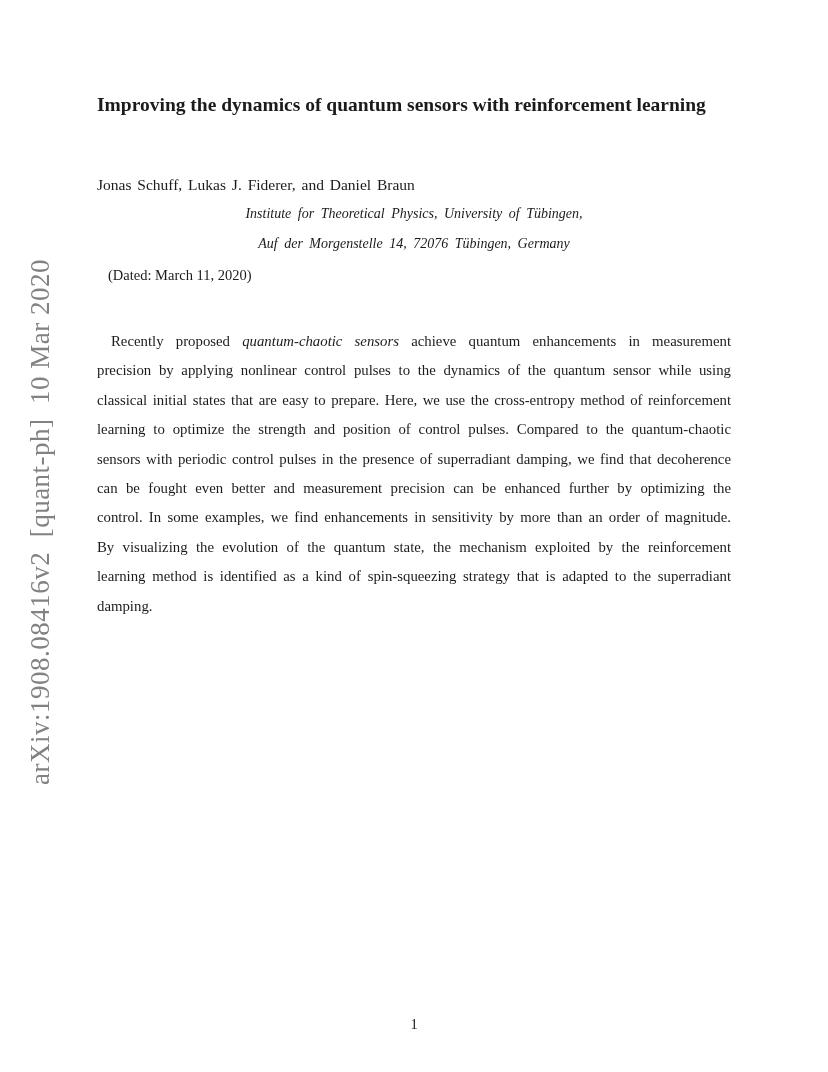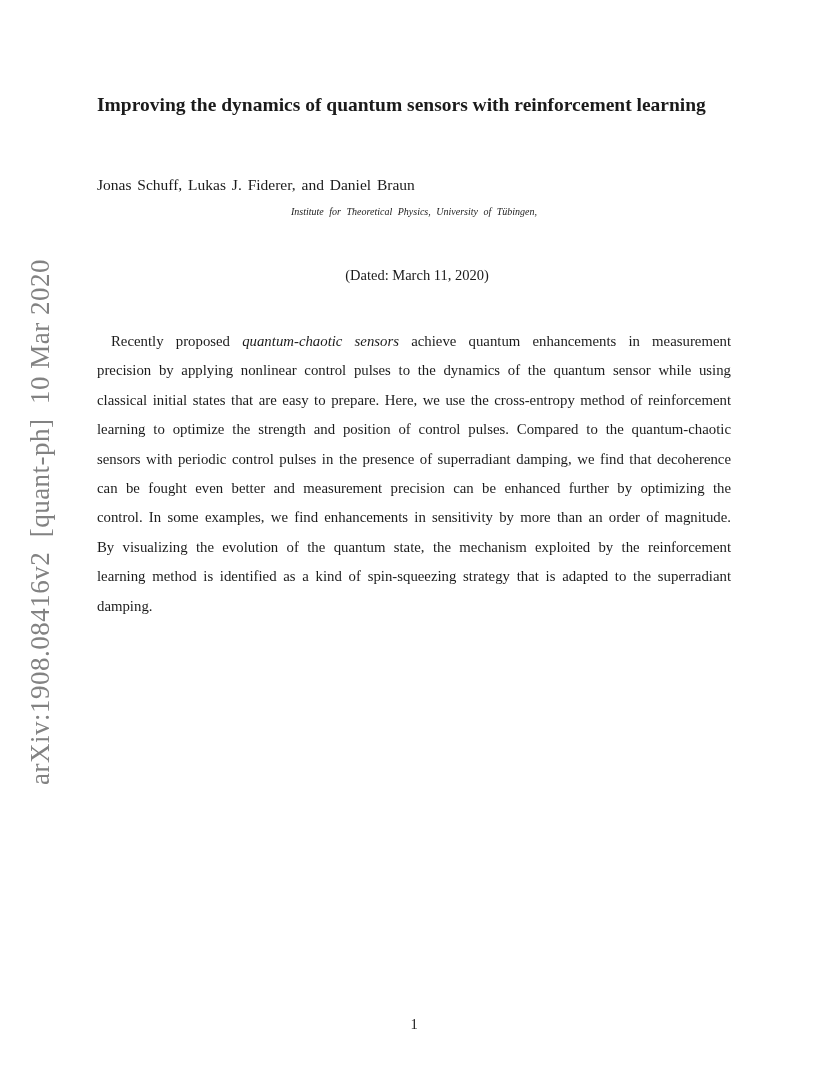--- a/index.html
+++ b/index.html
@@ -47,31 +47,30 @@
     text-align: left;
     font-size: 15.5px;
     word-spacing: 2px;
   }
   .affiliation {
     position: absolute;
     left: 97px;
     width: 634px;
     text-align: center;
     font-style: italic;
-    font-size: 10px;
+    font-size: 14px;
     word-spacing: 3px;
   }
   .affil-1 { top: 206px; }
   .affil-2 { top: 236px; }
   .dated {
     position: absolute;
     top: 267px;
-    left: 100px;
+    left: 108px;
     width: 634px;
-    text-align: center;
     font-size: 14.5px;
   }
   .abstract-heading {
     position: absolute;
     top: 297px;
     left: 97px;
     width: 634px;
     text-align: center;
     font-size: 17px;
   }
@@ -103,20 +102,21 @@
 <div class="page">
 
   <div class="arxiv-watermark">arXiv:1908.08416v2  [quant-ph]  10 Mar 2020</div>
 
   <h1 class="title">Improving the dynamics of quantum sensors with reinforcement learning</h1>
 
   <div class="authors">Jonas Schuff, Lukas J. Fiderer, and Daniel Braun</div>
 
   <div class="affiliation affil-1">Institute for Theoretical Physics, University of Tübingen,</div>
 
+  <div class="affiliation affil-2">Auf der Morgenstelle 14, 72076 Tübingen, Germany</div>
 
   <div class="dated">(Dated: March 11, 2020)</div>
 
 
   <p class="abstract-body"><span>Recently proposed </span><em>quantum-chaotic sensors</em><span> achieve quantum enhancements in measurement precision by applying nonlinear control pulses to the dynamics of the quantum sensor while using classical initial states that are easy to prepare. Here, we use the cross-entropy method of reinforcement learning to optimize the strength and position of control pulses. Compared to the quantum-chaotic sensors with periodic control pulses in the presence of superradiant damping, we find that decoherence can be fought even better and measurement precision can be enhanced further by optimizing the control. In some examples, we find enhancements in sensitivity by more than an order of magnitude. By visualizing the evolution of the quantum state, the mechanism exploited by the reinforcement learning method is identified as a kind of spin-squeezing strategy that is adapted to the superradiant damping.</span></p>
 
   <div class="page-number">1</div>
 
 </div>
 

